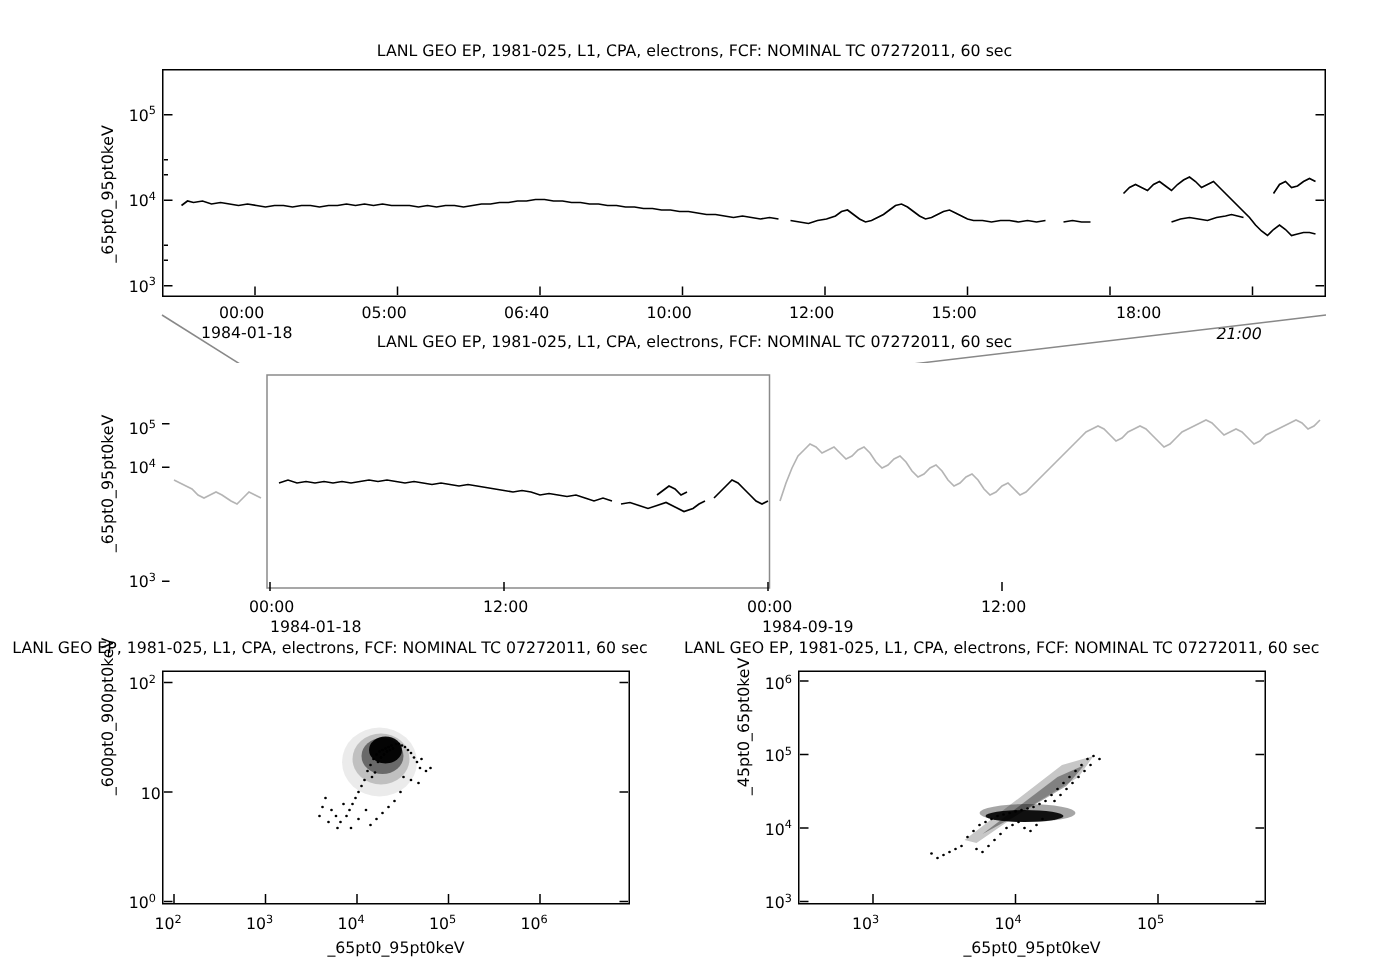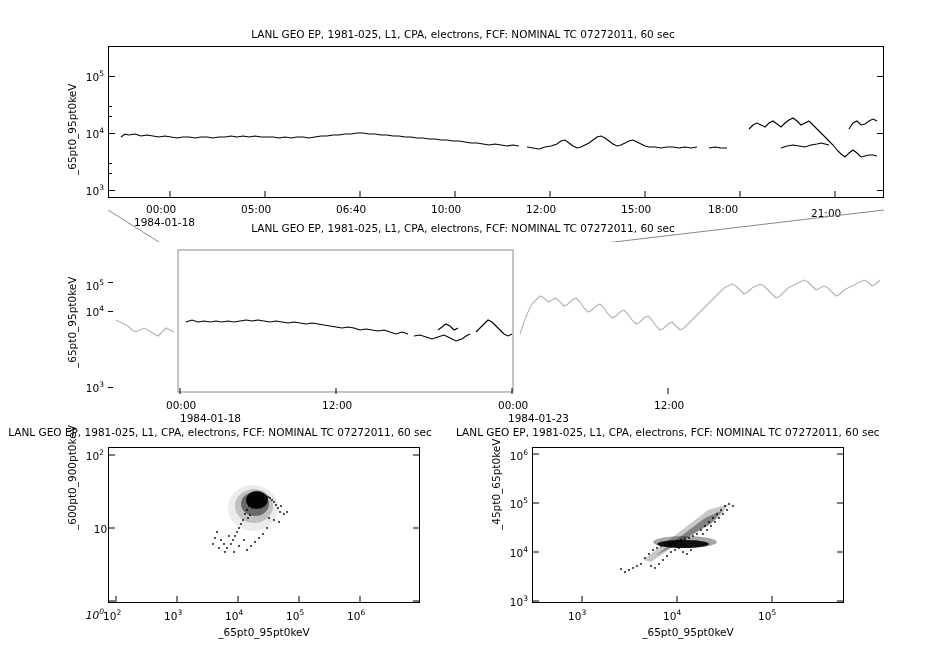--- a/index.html
+++ b/index.html
@@ -103,22 +103,22 @@
       <polyline fill="none" stroke="#000" stroke-width="1.1" points="600,101 606,100 612,101 618,101"></polyline>
     </svg>
   </div>
 
   <div class="tick-lbl" style="left:146px;top:203px;">00:00</div>
   <div class="tick-lbl" style="left:241px;top:203px;">05:00</div>
   <div class="tick-lbl" style="left:336px;top:203px;">06:40</div>
   <div class="tick-lbl" style="left:431px;top:203px;">10:00</div>
   <div class="tick-lbl" style="left:526px;top:203px;">12:00</div>
   <div class="tick-lbl" style="left:621px;top:203px;">15:00</div>
-  <div class="tick-lbl" style="left:708px;top:203px;">18:00</div>
-  <div class="tick-lbl" style="left:811px;top:207px;">21:00</div>
+  <div class="tick-lbl" style="left:744px;top:203px;">18:00</div>
+  <div class="tick-lbl" style="left:811px;top:217px;font-style:italic;">21:00</div>
 
   <div class="datelbl" style="left:134px;top:216px;">1984-01-18</div>
 </div>
 
 <svg style="position:absolute;left:0;top:196px;width:926px;height:70px;">
   <line x1="108" y1="14" x2="178" y2="58" stroke="#888" stroke-width="1"></line>
   <line x1="884" y1="14" x2="513" y2="58" stroke="#888" stroke-width="1"></line>
 </svg>
 
 <div class="panel">
@@ -158,29 +158,29 @@
       <polyline fill="none" stroke="#b4b4b4" stroke-width="1.1" points="412,92 416,80 420,70 424,62 428,58 432,54 436,56 440,60 444,58 448,56 452,60 456,64 460,62 464,58 468,56 472,60 476,66 480,70 484,68 488,64 492,62 496,66 500,72 504,76 508,74 512,70 516,68 520,72 524,78 528,82 532,80 536,76 540,74 544,78 548,84 552,88 556,86 560,82 564,80 568,84 572,88 576,86 580,82 584,78 588,74 592,70 596,66 600,62 604,58 608,54 612,50 616,46 620,44 624,42 628,44 632,48 636,52 640,50 644,46 648,44 652,42 656,44 660,48 664,52 668,56 672,54 676,50 680,46 684,44 688,42 692,40 696,38 700,40 704,44 708,48 712,46 716,44 720,46 724,50 728,54 732,52 736,48 740,46 744,44 748,42 752,40 756,38 760,40 764,44 768,42 772,38"></polyline>
     </svg>
   </div>
 
   <div class="tick-lbl" style="left:166px;top:399px;">00:00</div>
   <div class="tick-lbl" style="left:322px;top:399px;">12:00</div>
   <div class="tick-lbl" style="left:498px;top:399px;">00:00</div>
   <div class="tick-lbl" style="left:654px;top:399px;">12:00</div>
 
   <div class="datelbl" style="left:180px;top:412px;">1984-01-18</div>
-  <div class="datelbl" style="left:508px;top:412px;">1984-01-23</div>
+  <div class="datelbl" style="left:508px;top:412px;">1984-09-19</div>
 </div>
 
 <div class="panel">
   <div class="title" style="left:-80px;top:426px;width:600px;">LANL GEO EP, 1981-025, L1, CPA, electrons, FCF: NOMINAL TC 07272011, 60 sec</div>
 
   <div class="ylabel" style="left:66px;top:530px;">_600pt0_900pt0keV</div>
 
-  <div class="ytick-lbl" style="left:70px;top:607px;width:34px;font-style:italic;">10<span class="sup">0</span></div>
+  <div class="ytick-lbl" style="left:70px;top:594px;width:34px;">10<span class="sup">0</span></div>
   <div class="ytick-lbl" style="left:78px;top:521px;width:34px;">10<span class="sup">1</span></div>
   <div class="ytick-lbl" style="left:70px;top:448px;width:34px;">10<span class="sup">2</span></div>
 
   <div class="axis-box" style="left:108px;top:447px;width:312px;height:156px;">
     <svg width="310" height="154" viewBox="0 0 310 154">
       <g stroke="#000" stroke-width="1">
         <line x1="0" y1="153" x2="6" y2="153"></line>
           <line x1="310" y1="153" x2="304" y2="153"></line>
         <line x1="0" y1="80" x2="6" y2="80"></line>
           <line x1="310" y1="80" x2="304" y2="80"></line>

